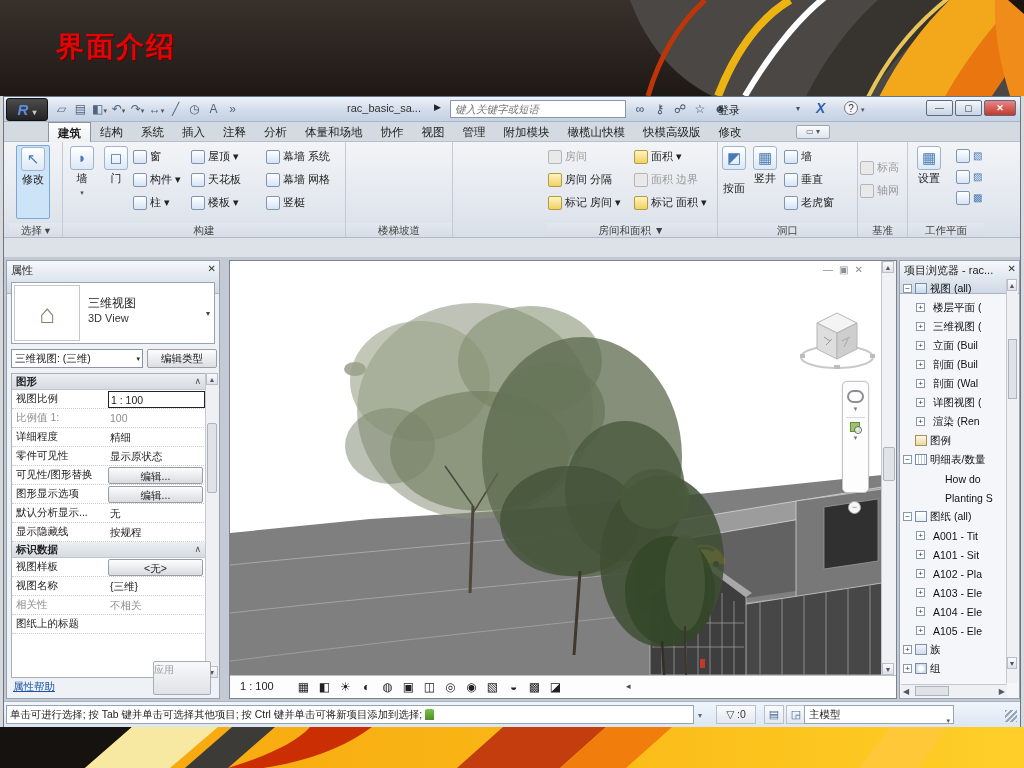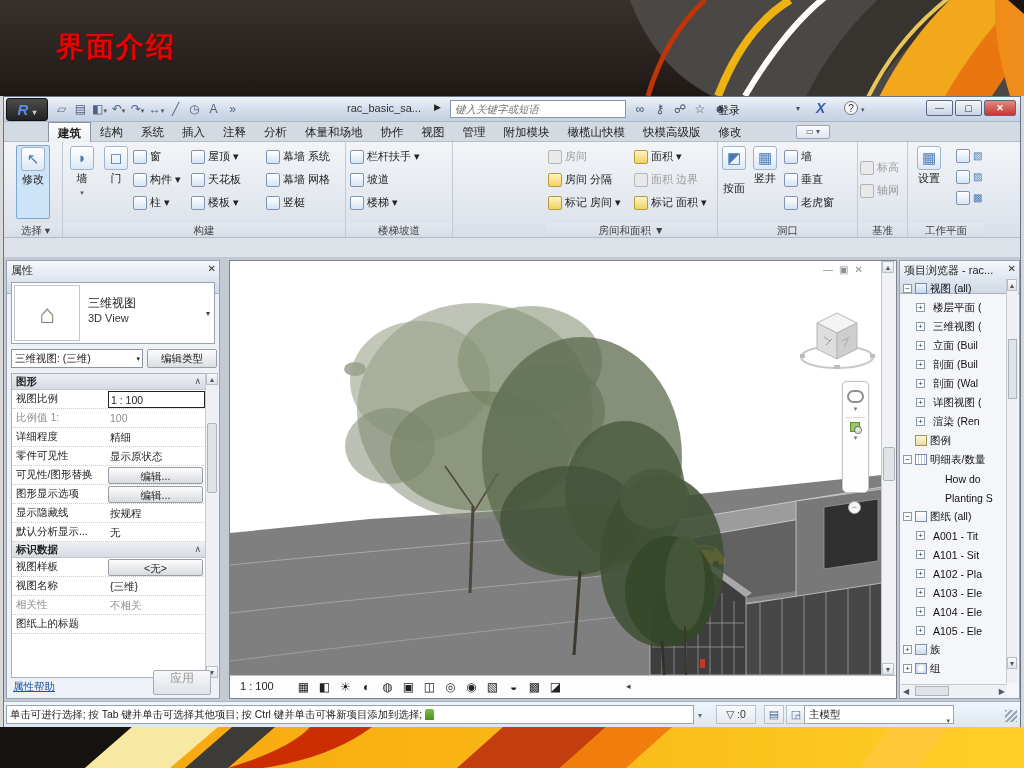--- a/index.html
+++ b/index.html
@@ -118,23 +118,23 @@
   .pval.pinput { border:1px solid #222; background:#fff; }
   .pval.pcheck::before { content:""; display:inline-block; width:10px; height:10px; margin-top:3px;
     border:1px solid #8a9099; background:#f4f7fa; }
   #pscroll { position:absolute; right:1px; top:112px; width:13px; height:305px; background:#eef0f3;
     border-left:1px solid #c5c9cf; }
   .sarr { position:absolute; left:0; width:12px; height:12px; text-align:center; font-size:7px; color:#556;
     line-height:12px; background:linear-gradient(#fafbfc,#dde2e9); border:1px solid #b9bec6; }
   #pthumb { position:absolute; left:1px; top:50px; width:10px; height:70px; background:#dfe3e8;
     border:1px solid #aeb4bc; border-radius:2px; }
   #props-help { position:absolute; left:6px; bottom:4px; color:#1d54a8; text-decoration:underline; font-size:10.5px; }
-  #apply-btn { position:absolute; right:8px; bottom:3px; width:58px; height:25px; border:1px solid #a8adb5;
-    background:linear-gradient(#f7f8fa,#dfe2e7); color:#9a9a9a; text-align:center; line-height:15px;
-    font-size:12px; border-radius:2px; }
+  #apply-btn { position:absolute; right:8px; bottom:3px; width:58px; height:34px; border:1px solid #a8adb5;
+    background:linear-gradient(#f7f8fa,#dfe2e7); color:#9a9a9a; line-height:15px;
+    font-size:10px; border-radius:2px; }
 
   
   #view { position:absolute; left:225px; top:2px; width:668px; height:439px; background:#fff;
     border:1px solid #7d838e; }
   #scene { position:absolute; left:0; top:0; width:652px; height:414px; }
   #view-ctrl { position:absolute; left:593px; top:3px; width:56px; height:13px; display:flex; gap:6px;
     color:#8a8f96; font-size:10px; line-height:12px; }
   #navbar { position:absolute; left:612px; top:120px; width:27px; height:112px; background:#fdfdfd;
     border:1px solid #c3c5c9; border-radius:5px; box-shadow:0 0 2px rgba(0,0,0,.15); }
   .navwheel { display:block; margin:8px auto 2px auto; width:17px; height:13px; border:2px solid #8b8f94;
@@ -336,34 +336,20 @@
           </div>
           <div class="rsm">
             <span class="ri"></span>
             <span>竖梃</span>
           </div>
         </div>
       <div class="pname">构建</div>
     </div>
 
     <div class="rpanel" style="left:342px;width:107px">
-      <div class="rcol" style="left:4px">
-          <div class="rsm">
-            <span class="ri"></span>
-            <span>栏杆扶手 ▾</span>
-          </div>
-          <div class="rsm">
-            <span class="ri"></span>
-            <span>坡道</span>
-          </div>
-          <div class="rsm">
-            <span class="ri"></span>
-            <span>楼梯 ▾</span>
-          </div>
-        </div>
       <div class="pname">楼梯坡道</div>
     </div>
 
 
     <div class="rpanel" style="left:542px;width:172px">
       <div class="rcol yel" style="left:2px">
           <div class="rsm dim">
             <span class="ri"></span>
             <span>房间</span>
           </div>
@@ -497,26 +483,26 @@
           </div>
             <div class="prow">
             <span class="plabel">可见性/图形替换</span>
             <span class="pval pbtn">编辑...</span>
           </div>
             <div class="prow">
             <span class="plabel">图形显示选项</span>
             <span class="pval pbtn">编辑...</span>
           </div>
             <div class="prow">
+            <span class="plabel">默认分析显示...</span>
+            <span class="pval">无</span>
+          </div>
+            <div class="prow">
             <span class="plabel">显示隐藏线</span>
             <span class="pval">按规程</span>
-          </div>
-            <div class="prow">
-            <span class="plabel">默认分析显示...</span>
-            <span class="pval">无</span>
           </div>
           </div>
         <div class="psec"><span>标识数据</span><span class="chev">∧</span></div>
         <div>
             <div class="prow">
             <span class="plabel">视图样板</span>
             <span class="pval pbtn">&lt;无&gt;</span>
           </div>
             <div class="prow">
             <span class="plabel">视图名称</span>

